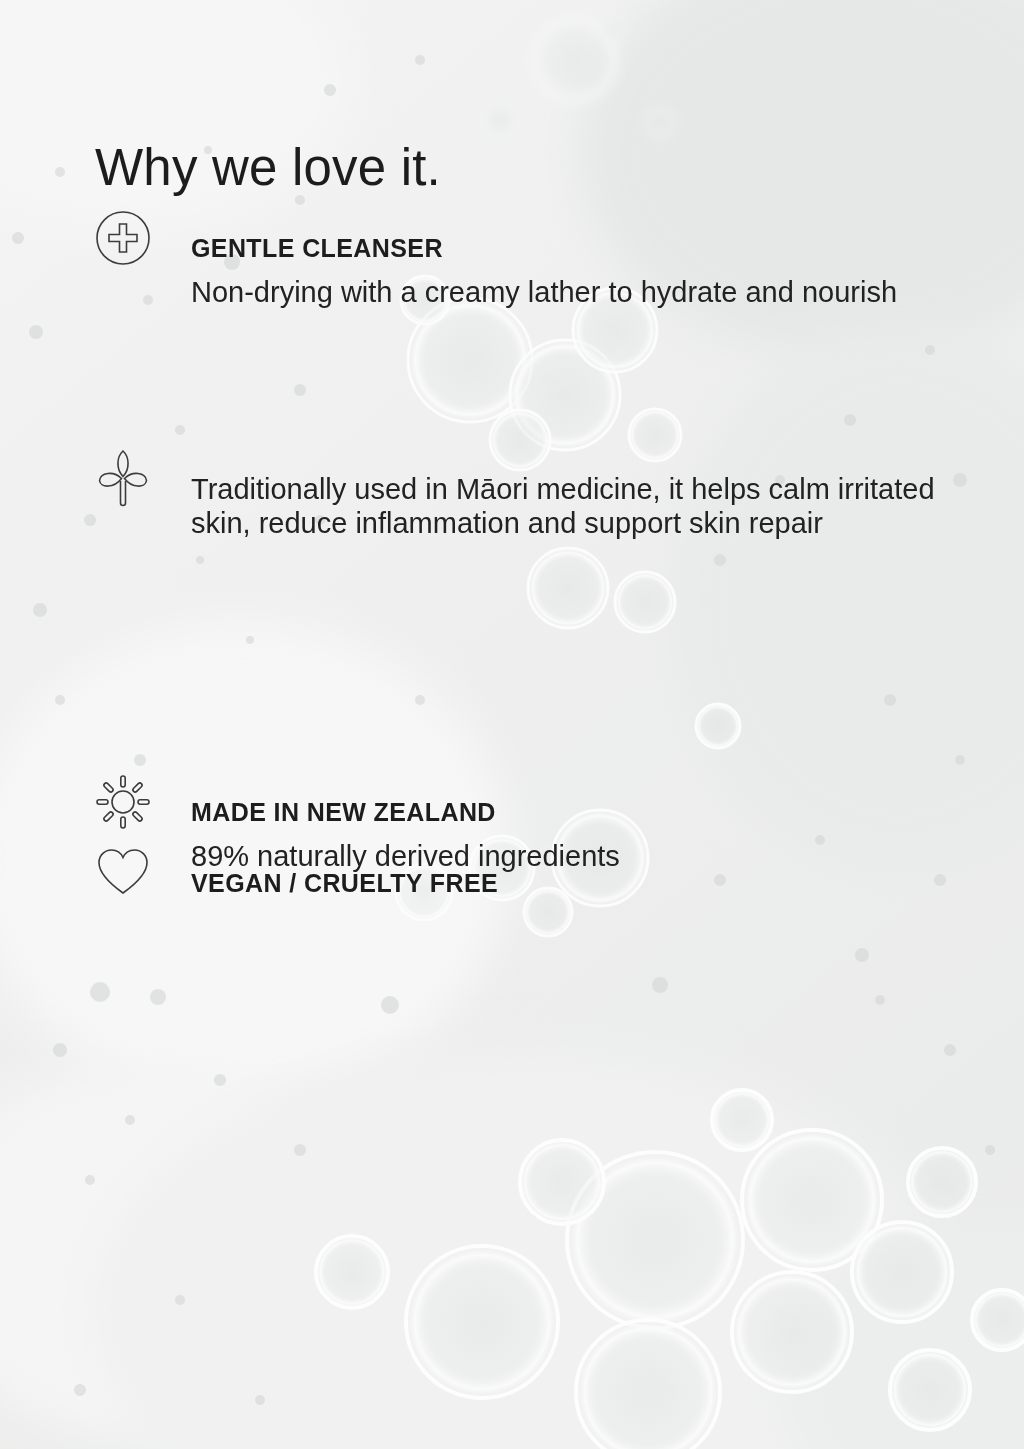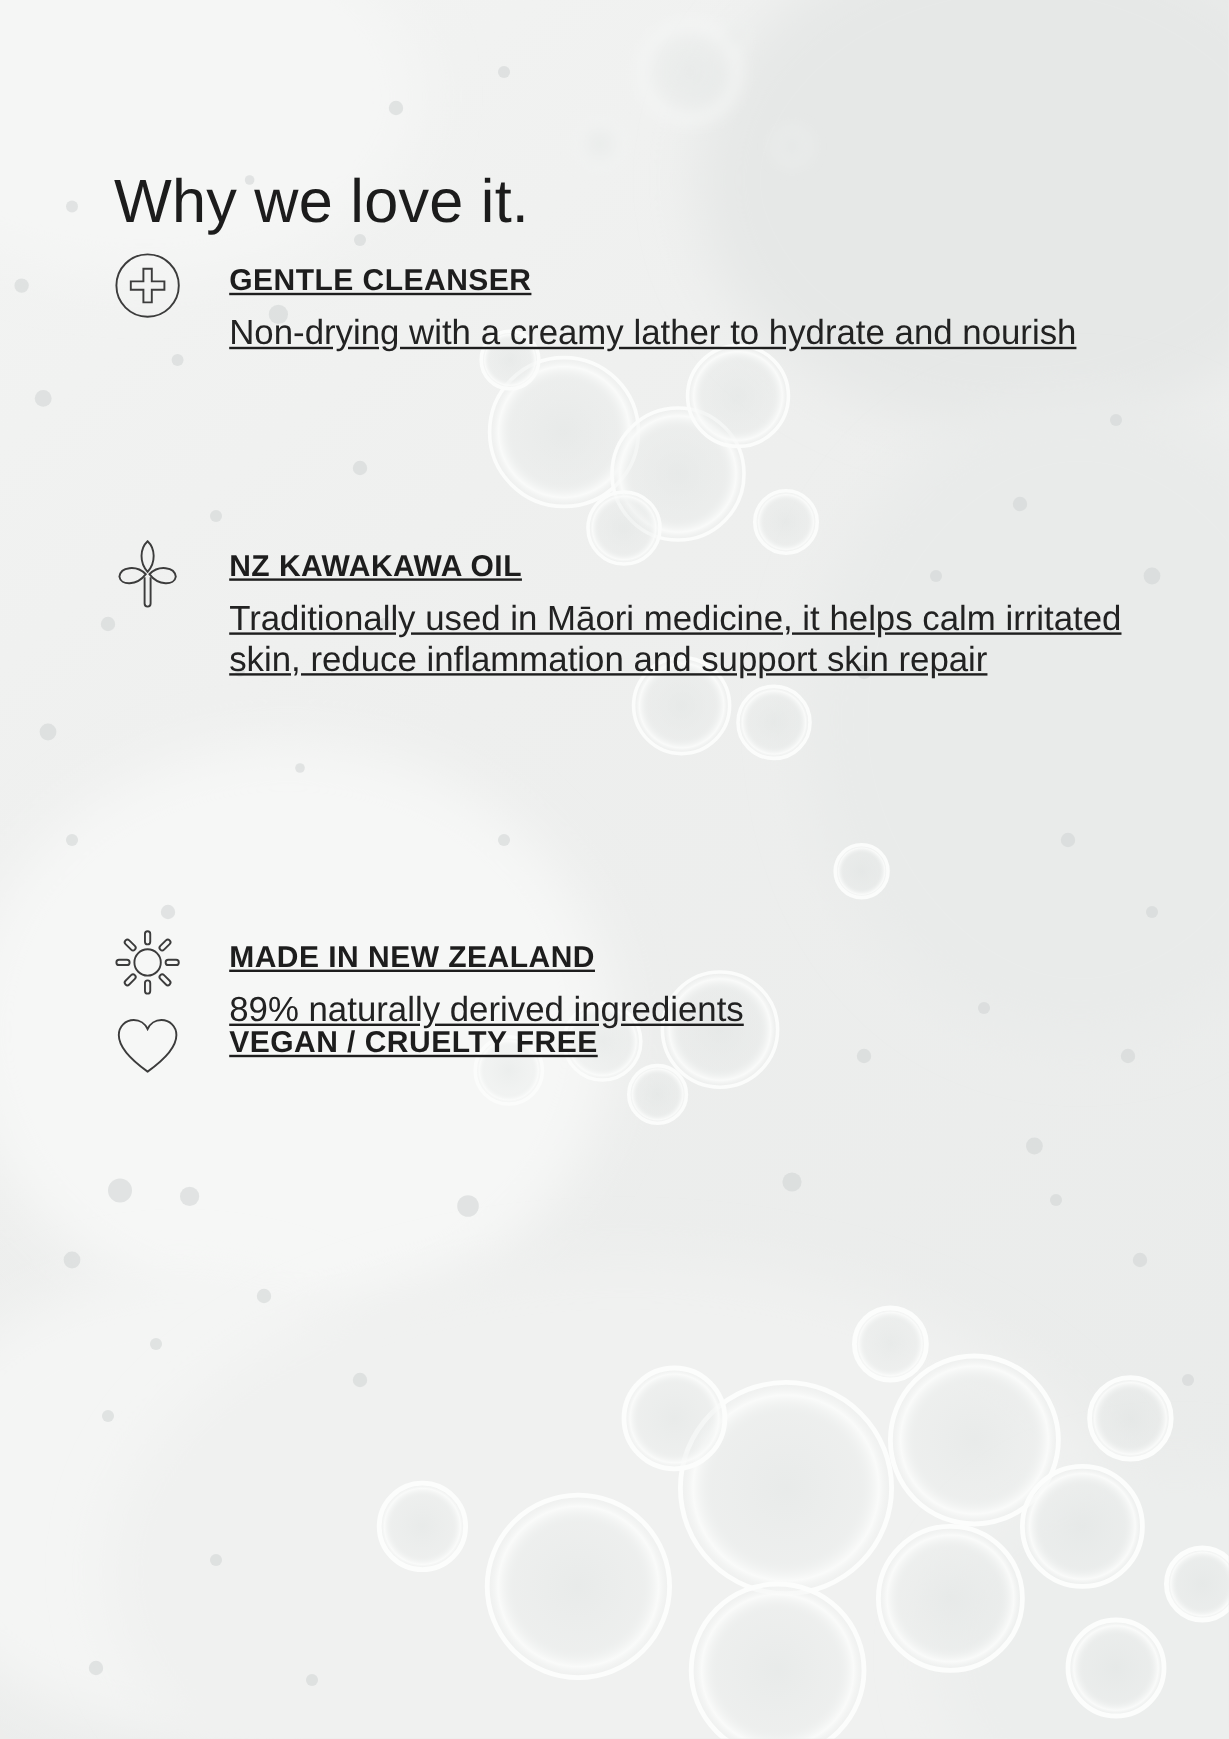--- a/index.html
+++ b/index.html
@@ -39,23 +39,22 @@
     align-items:flex-start;
     gap:40px;
     width:880px;
   }
   .feature .icon-box{
     width:56px;height:56px;
     flex:0 0 56px;
   }
   .feature .icon-box svg{display:block;}
   .feature .text{
-    margin-top:10px;
+    margin-top:24px;
     max-width:750px;
-    text-decoration:underline;
   }
   .feature .title{
     font-size:25px;
     font-weight:700;
     letter-spacing:0.4px;
     color:#1d1d1d;
     margin:0 0 12px 0;
   }
   .feature .desc{
     font-size:29px;
@@ -205,21 +204,20 @@
     <div class="feature f3">
       <div class="icon-box">
         <svg width="56" height="62" viewBox="0 0 56 62" fill="none" stroke="#3c3c3c" stroke-width="1.6">
           <path d="M28 3 C34.5 9 35 21 28 28.5 C21 21 21.5 9 28 3 Z"></path>
           <path d="M26.5 30.5 C18.5 22.5 5.5 24.5 4.5 32.5 C5.5 40 19 40.5 26.5 30.5 Z"></path>
           <path d="M29.5 30.5 C37.5 22.5 50.5 24.5 51.5 32.5 C50.5 40 37 40.5 29.5 30.5 Z"></path>
           <path d="M25.5 33 v22 a2.5 2.5 0 0 0 5 0 v-22"></path>
         </svg>
       </div>
       <div class="text">
-        <p class="title">NZ KAWAKAWA OIL</p>
         <p class="desc">Traditionally used in Māori medicine, it helps calm irritated skin, reduce inflammation and support skin repair</p>
       </div>
     </div>
 
 
     <div class="feature f5">
       <div class="icon-box">
         <svg width="56" height="56" viewBox="0 0 56 56" fill="none" stroke="#3c3c3c" stroke-width="1.6">
           <circle cx="28" cy="28" r="11"></circle>
           <g>

